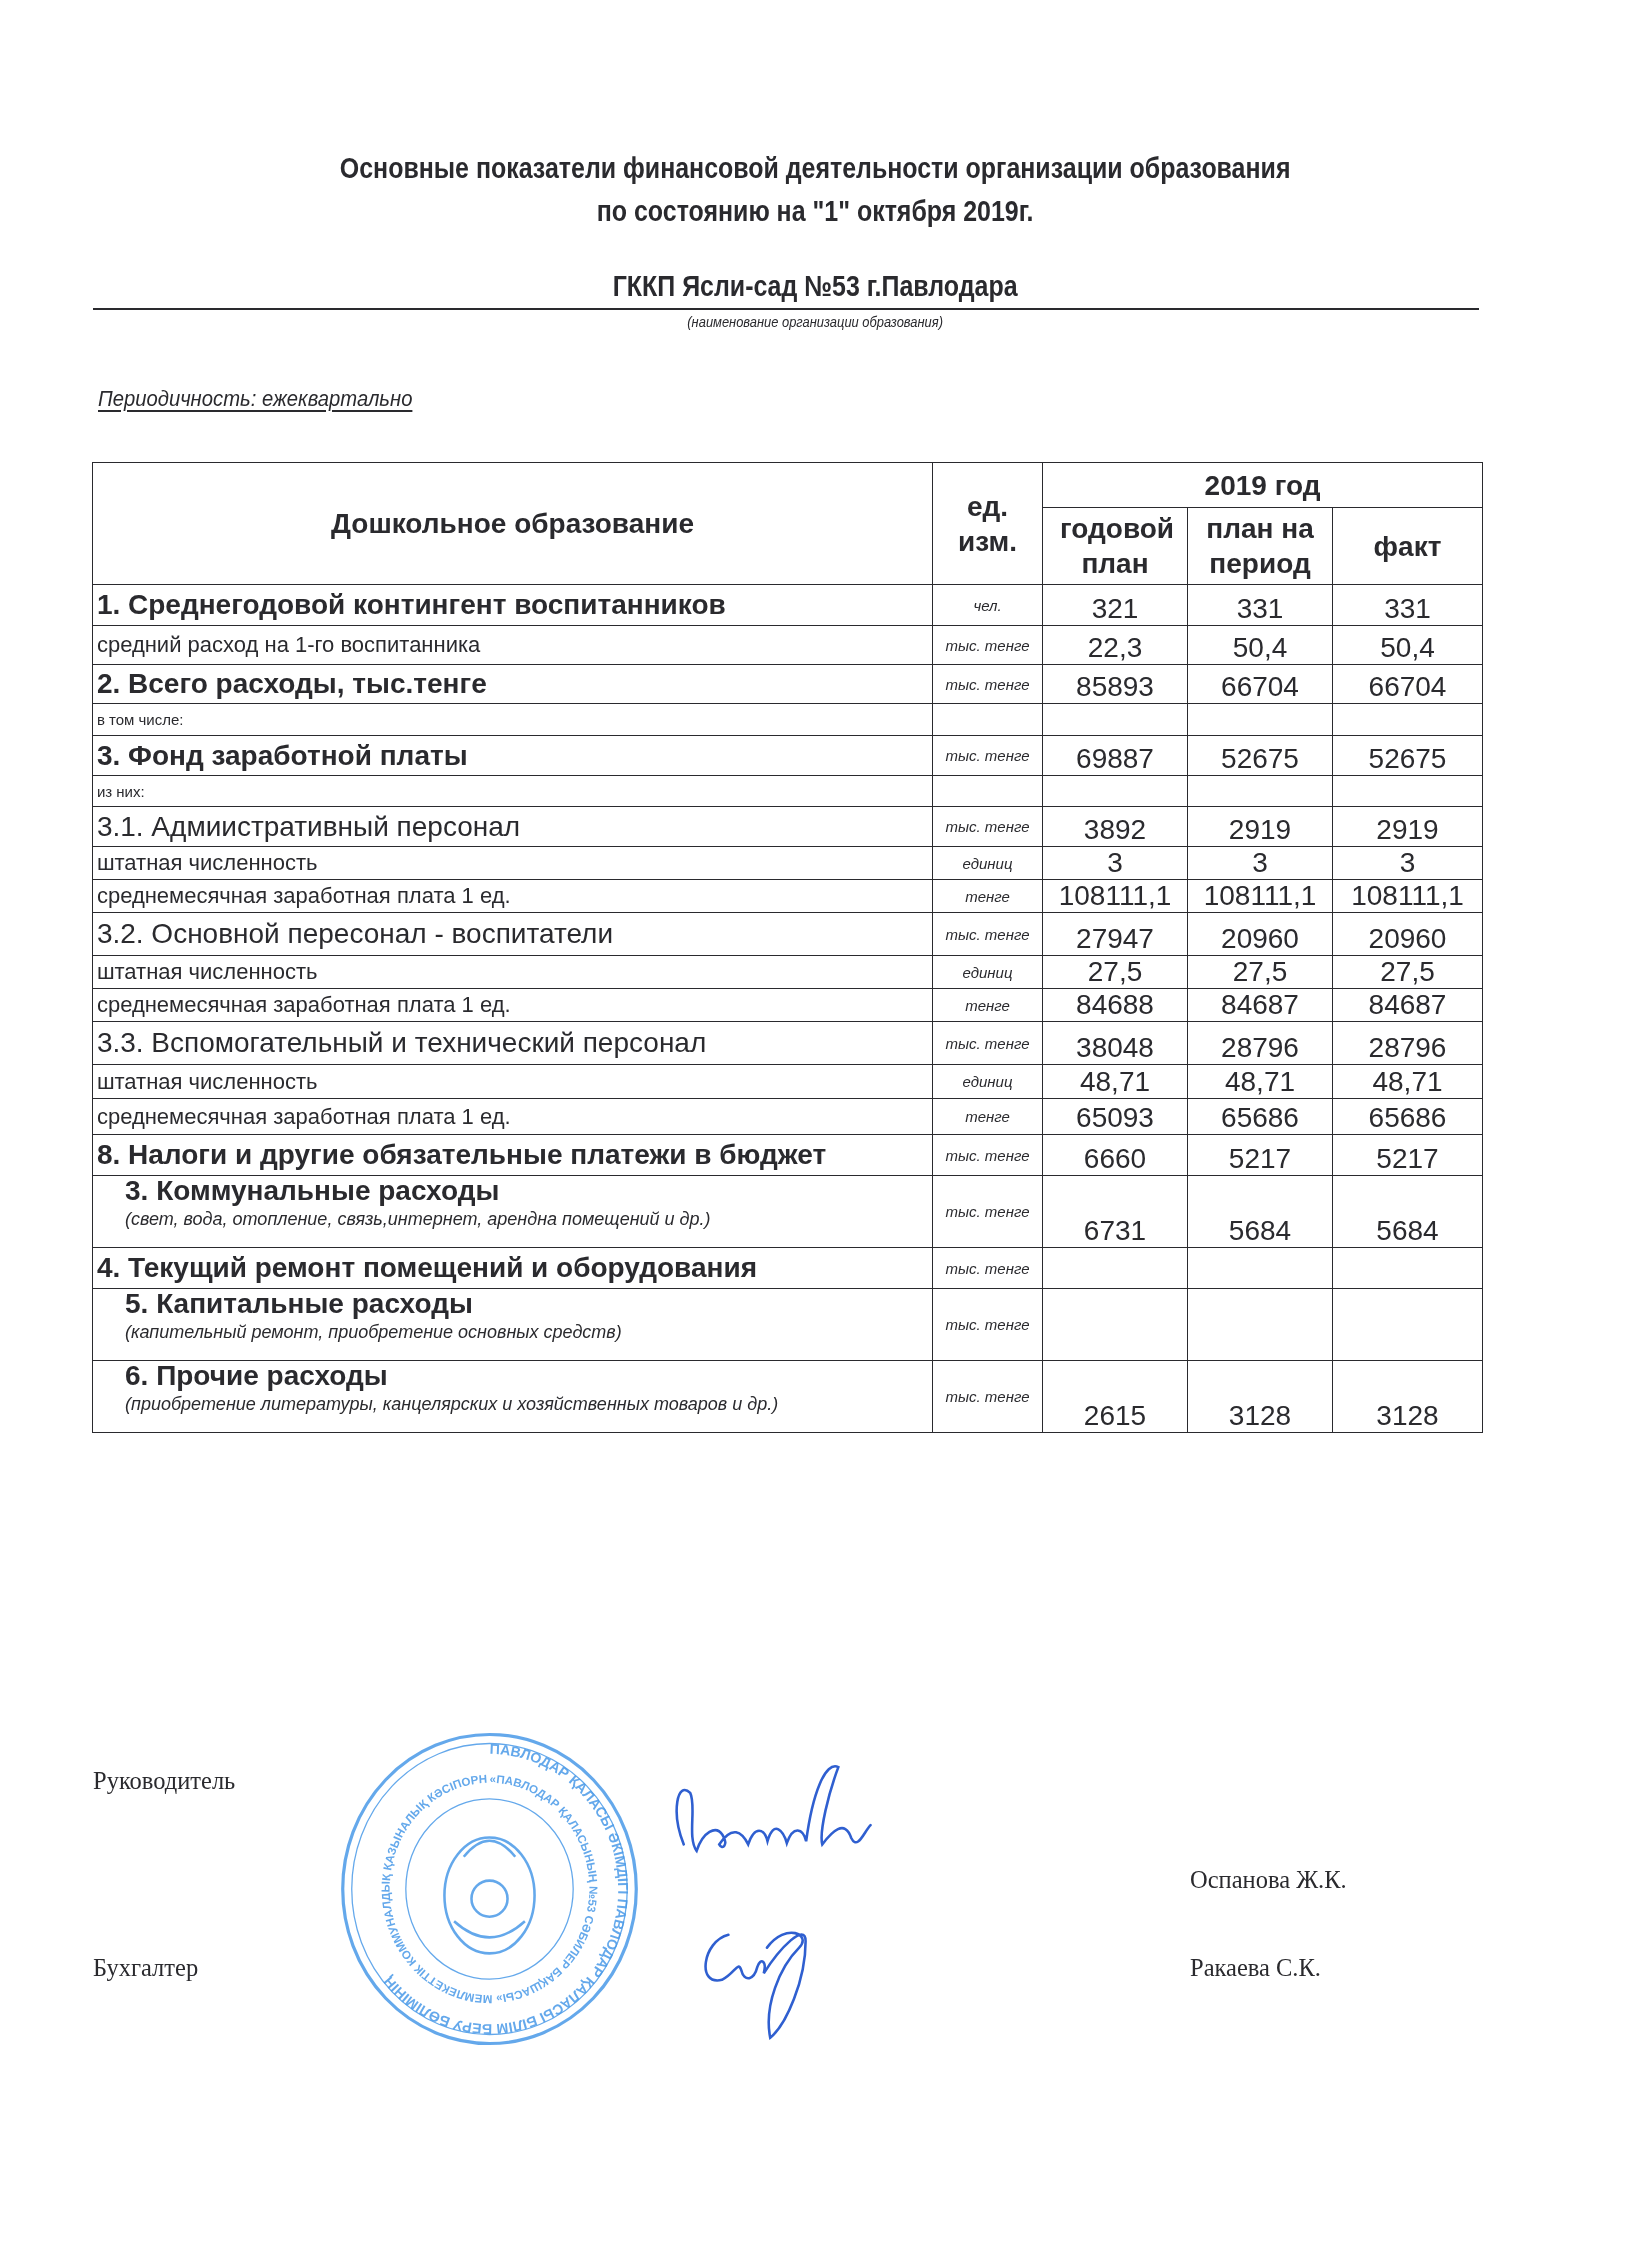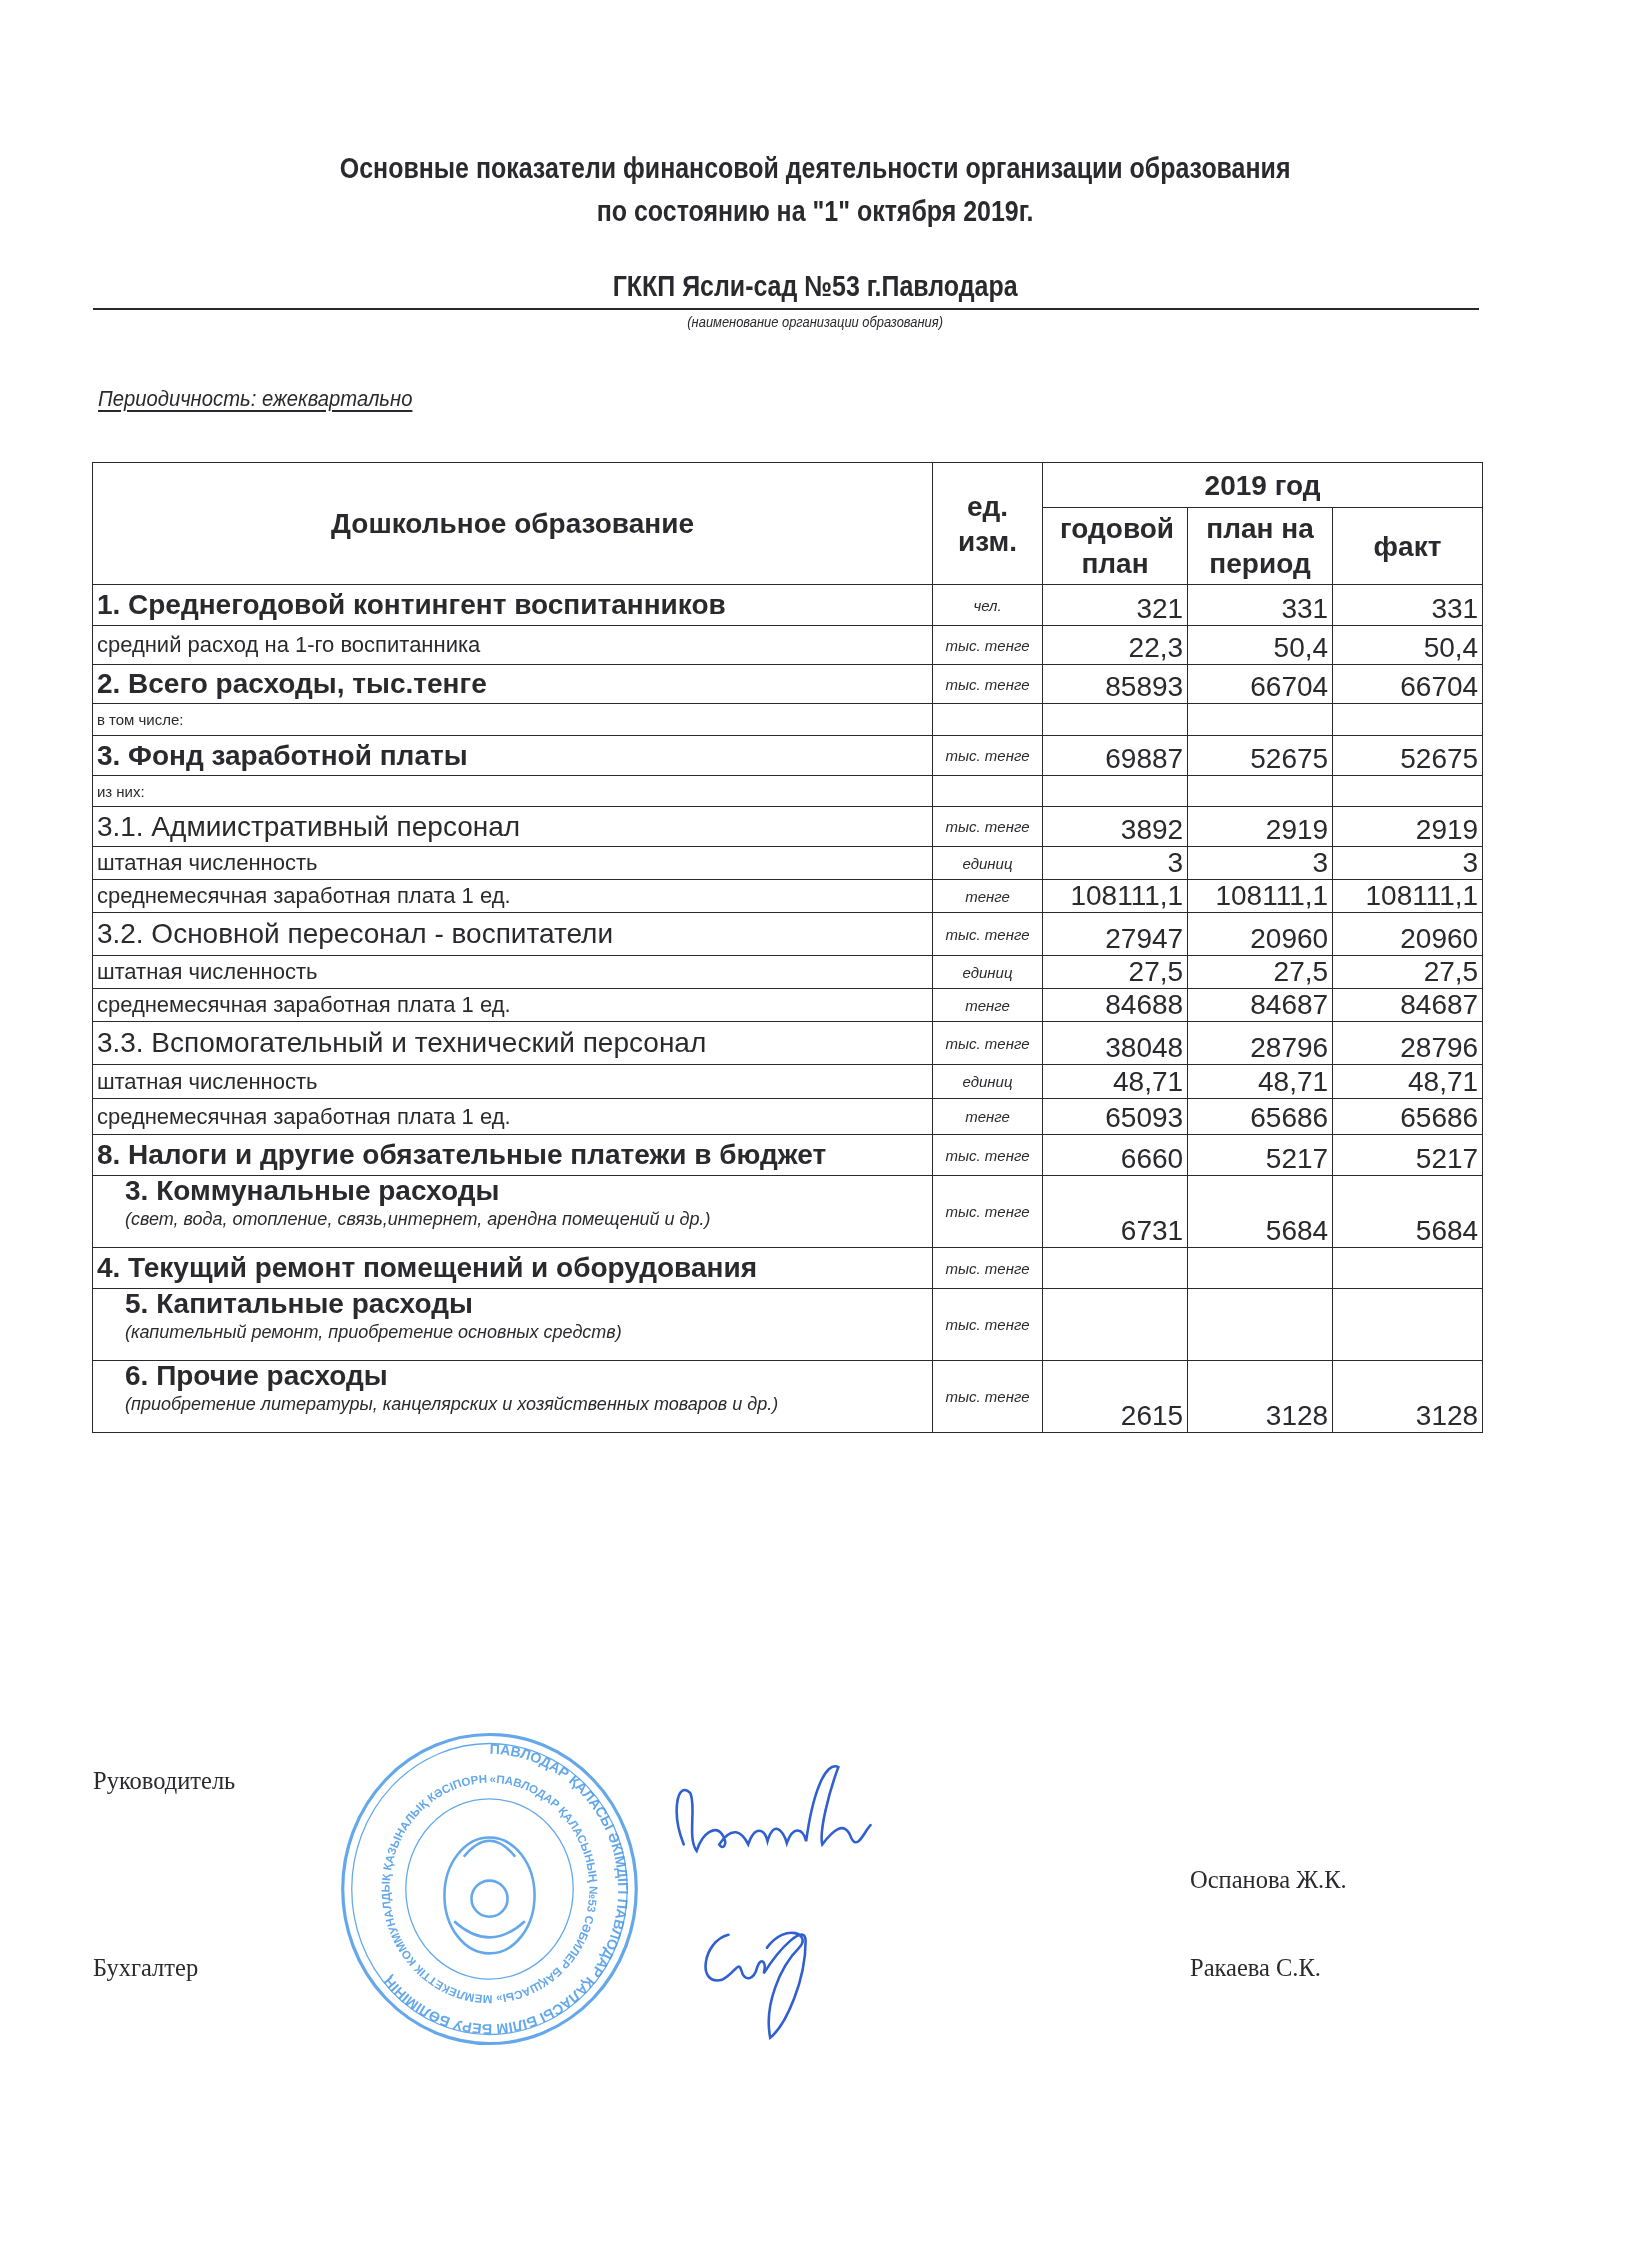--- a/index.html
+++ b/index.html
@@ -43,21 +43,21 @@
   col.c-name { width: 840px; }
   col.c-unit { width: 110px; }
   col.c-v1 { width: 145px; }
   col.c-v2 { width: 145px; }
   col.c-v3 { width: 150px; }
   th { font-weight: bold; font-size: 28px; line-height: 35px; }
   th.h-year { height: 44px; }
   th.h-sub { height: 76px; }
   td.name { text-align: left; margin-left: 7px; }
   td.unit { text-align: center; font-style: italic; font-size: 15px; vertical-align: middle; }
-  td.num { text-align: right; font-size: 28px; vertical-align: bottom; padding-bottom: 1.3px; margin-left: 27px; }
+  td.num { text-align: center; font-size: 28px; vertical-align: bottom; padding-bottom: 1.3px; margin-left: 27px; }
   tr.bold td.name { font-weight: bold; font-size: 28px; }
   tr.plain td.name { font-size: 28px; }
   tr.italic td.name { font-size: 22px; }
   tr.small td.name { font-size: 15px; }
   tr.two td.name { vertical-align: top; line-height: 30px; padding-left: 32px; }
   .sub-desc { display: block; font-weight: normal; font-style: italic; font-size: 18px; line-height: 26px; }
   .sig-label { position: absolute; font-family: "Liberation Serif", serif; font-size: 24.5px; }
   .stamp { position: absolute; left: 335px; top: 1728px; }
   .signature { position: absolute; }
 </style>

